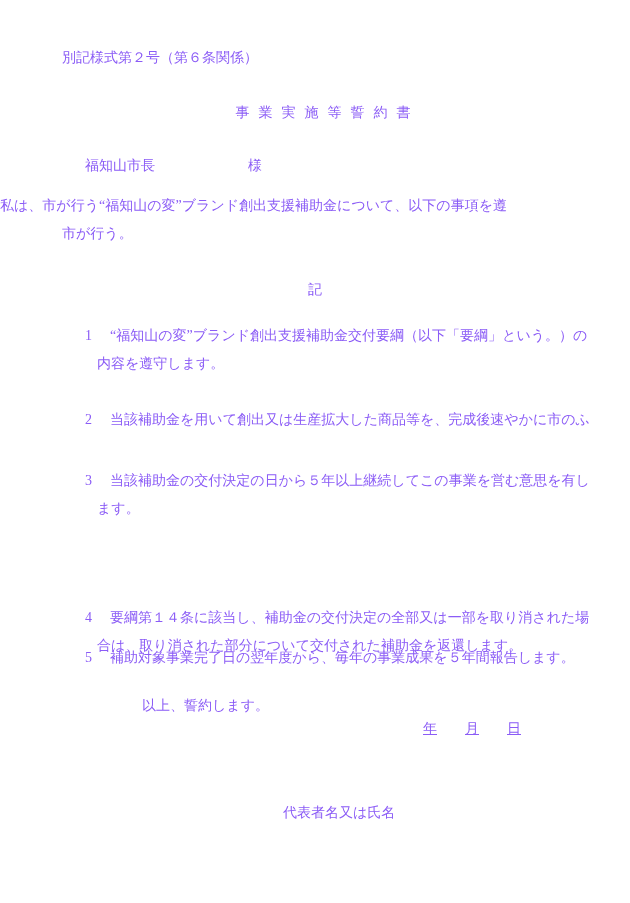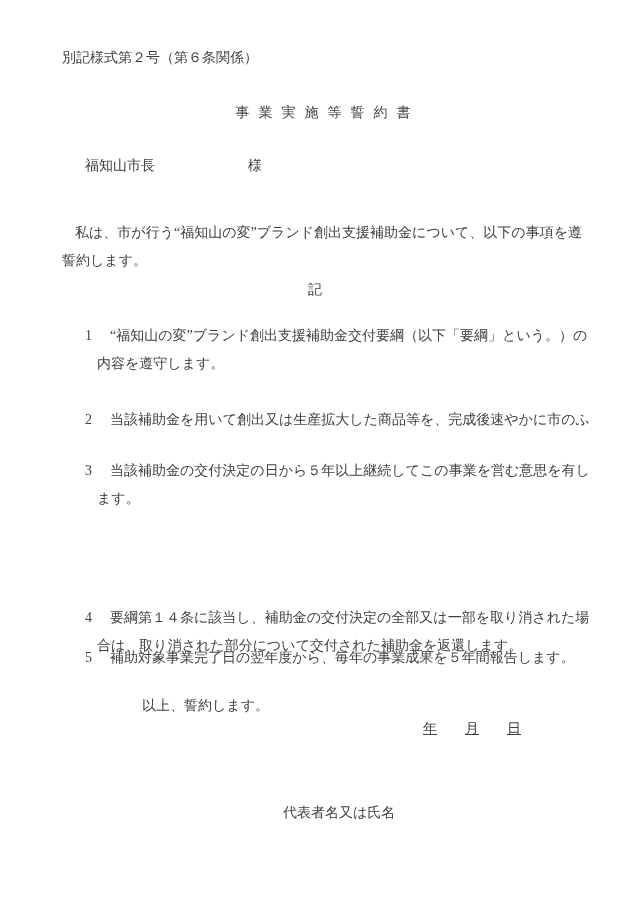--- a/index.html
+++ b/index.html
@@ -8,21 +8,21 @@
     background: #888;
   }
   .page {
     position: relative;
     width: 630px;
     height: 903px;
     margin: 0 auto;
     background: #ffffff;
     font-family: "Liberation Serif", "DejaVu Serif", serif;
     font-size: 14px;
-    color: #404040;
+    color: #8b5cf6;
     overflow: hidden;
   }
   .abs {
     position: absolute;
     left: 0;
     right: 0;
     line-height: 28px;
   }
   .form-note {
     top: 44px;
@@ -39,23 +39,21 @@
     padding-left: 85px;
   }
   .addressee .honorific-gap {
     display: inline-block;
     width: 93px;
   }
   .intro {
     top: 192px;
   }
   .intro .l1 {
-    padding-left: 75px;
     line-height: 28px;
-    margin-top: 27px;
   }
   .intro .l2 {
     padding-left: 62px;
     line-height: 28px;
   }
   .ki-marker {
     top: 276px;
     text-align: center;
   }
   .item .item-line {
@@ -67,21 +65,21 @@
   .item .item-number {
     display: inline-block;
     min-width: 7px;
     margin-right: 18px;
   }
   .item .cont {
     padding-left: 97px;
   }
   .item-1 { top: 322px; }
   .item-2 { top: 406px; }
-  .item-3 { top: 457px; }
+  .item-3 { top: 467px; }
   .item-4 { top: 564px; margin-top: 40px; }
   .item-5 { top: 644px; }
   .closing {
     top: 692px;
     padding-left: 115px;
     margin-left: 27px;
   }
   .date-line {
     top: 715px;
     padding-left: 423px;
@@ -105,21 +103,21 @@
   <div class="abs form-note">別記様式第２号（第６条関係）</div>
 
   <div class="abs doc-title">事業実施等誓約書</div>
 
   <div class="abs addressee">
     <span>福知山市長</span><span class="honorific-gap"></span><span>様</span>
   </div>
 
   <div class="abs intro">
     <div class="l1">私は、市が行う“福知山の変”ブランド創出支援補助金について、以下の事項を遵</div>
-    <div class="l2">誓約します。</div>
+    <div class="l2">市が行う。</div>
   </div>
 
   <div class="abs ki-marker">記</div>
 
   <div class="abs item item-1">
     <div class="item-line first">
       <span class="item-number">1</span><span class="item-text">“福知山の変”ブランド創出支援補助金交付要綱（以下「要綱」という。）の</span>
     </div>
     <div class="item-line cont">内容を遵守します。</div>
   </div>

